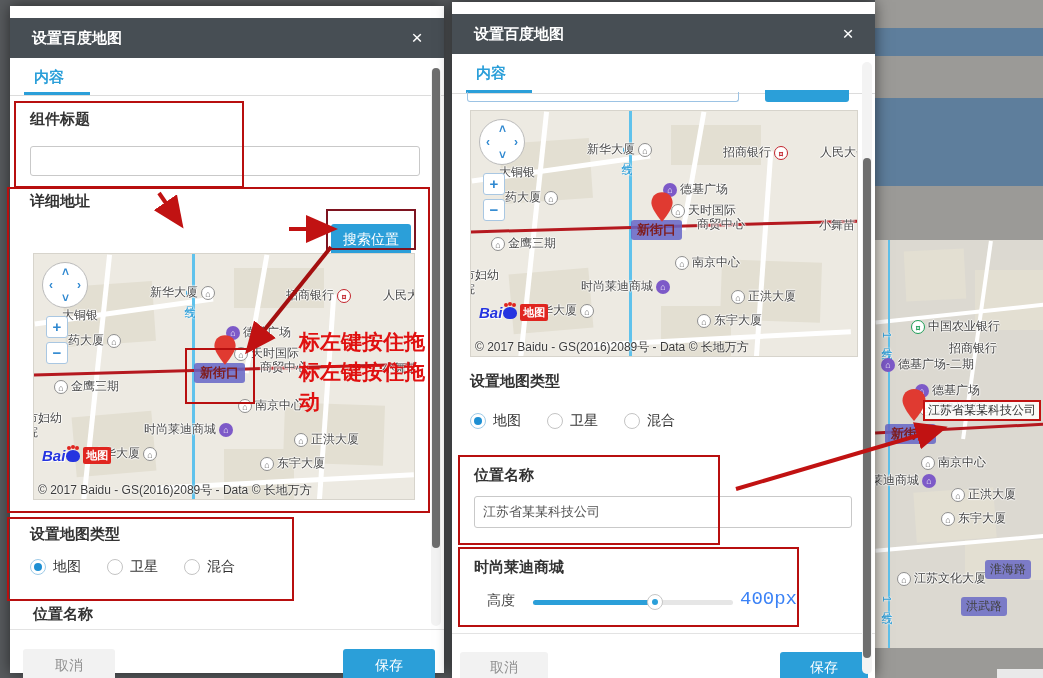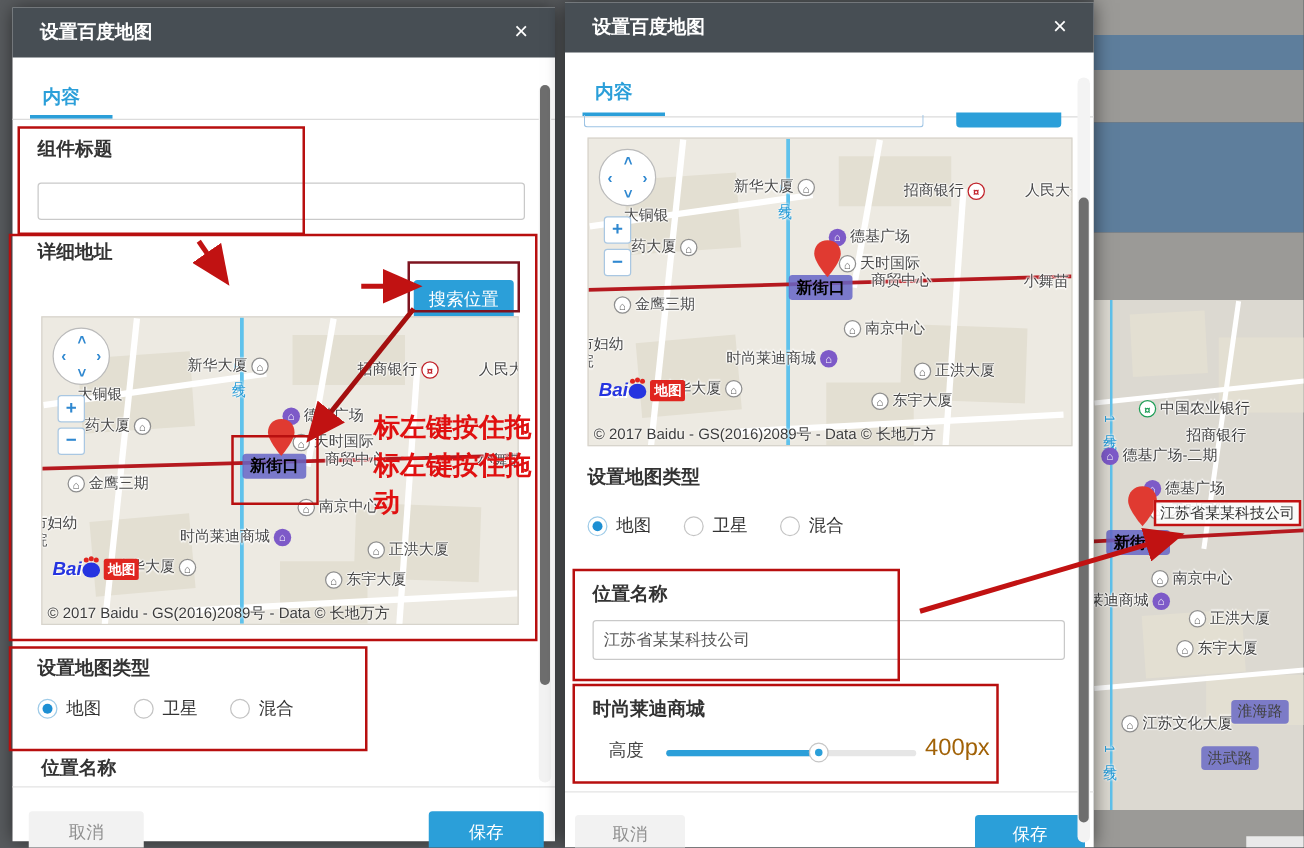--- a/index.html
+++ b/index.html
@@ -3,21 +3,21 @@
 <meta charset="utf-8">
 <style>
   html,body{margin:0;padding:0}
   body{width:1043px;height:678px;overflow:hidden;position:relative;background:#585b5e;
        font-family:"Liberation Sans","DejaVu Sans",sans-serif;}
   :root{--accent:#2b9fd9;--annotation:#b80f0f;--redtext:#e01010;--header:#474e54;
         --metroblue:#5fc2ec;--metrored:#b5191f;--badge:#6e6ec6;}
 
   
   .dialog{position:absolute;background:#fff;box-shadow:0 0 14px rgba(0,0,0,.55);}
-  .dlg-header{position:absolute;left:0;top:0;right:0;height:40px;background:var(--header);
+  .dlg-header{position:absolute;left:0;top:12px;right:0;height:40px;background:var(--header);
               color:#fff;font-size:15px;font-weight:bold;line-height:40px;padding-left:22px;box-sizing:border-box;}
   .close-x{position:absolute;right:16px;top:9px;width:22px;height:22px;line-height:22px;text-align:center;
            color:#fff;font-size:19px;font-weight:normal;cursor:pointer;}
   .tab{position:absolute;font-size:15px;font-weight:bold;color:var(--accent);}
   .tab-underline{position:absolute;height:3px;background:var(--accent);}
   .tab-line{position:absolute;height:1px;background:#dcdcdc;left:0;right:0;}
   .sec-label{position:absolute;font-size:15px;font-weight:bold;color:#333;}
   .txt-input{position:absolute;border:1px solid #c9c9c9;border-radius:3px;background:#fff;
              font-size:13px;color:#555;padding:0 8px;box-sizing:border-box;font-family:inherit;outline:none;}
   .btn{position:absolute;border:none;border-radius:3px;font-size:14px;font-family:inherit;cursor:pointer;margin-top:12px;}
@@ -44,21 +44,21 @@
   .mlabel{position:absolute;display:flex;align-items:center;gap:3px;font-size:12px;color:#4a4a4a;white-space:nowrap;
           text-shadow:1px 0 1px #fff,-1px 0 1px #fff,0 1px 1px #fff,0 -1px 1px #fff;}
   .mlabel.icon-right{flex-direction:row-reverse;}
   .micon{width:14px;height:14px;border-radius:50%;font-size:9px;line-height:14px;text-align:center;display:inline-block;
          background:#fff;border:1px solid #8f8f8f;color:#555;box-sizing:border-box;text-shadow:none;flex:0 0 auto;}
   .micon:empty{display:none;}
   .shop .micon{background:#7d5ac8;border:none;color:#fff;}
   .bank-cmb .micon{background:#fff;border:1px solid #c2242c;color:#c2242c;font-weight:bold;}
   .bank-abc .micon{background:#fff;border:1px solid #1e9e57;color:#1e9e57;font-weight:bold;}
   .mlabel.badge{background:rgba(106,106,198,.85);color:#fff;padding:1px 5px;border-radius:3px;font-size:12px;text-shadow:none;}
-  .station-badge{position:absolute;background:rgba(101,101,199,.85);color:#000000;font-size:13px;font-weight:bold;
+  .station-badge{position:absolute;background:rgba(101,101,199,.85);color:#7f1d1d;font-size:13px;font-weight:bold;
                  padding:1px 6px;border-radius:3px;}
   .pin{position:absolute;}
   .navring{position:absolute;width:46px;height:46px;border-radius:50%;background:#fff;border:1px solid #bbb;box-sizing:border-box;}
   .navring span{position:absolute;color:#2f88d0;font-size:12px;font-weight:bold;}
   .zoombtn{position:absolute;width:22px;height:22px;background:#fff;border:1px solid #a9c7e2;border-radius:3px;
            color:#2f88d0;font-size:15px;font-weight:bold;text-align:center;line-height:20px;box-sizing:border-box;cursor:pointer;}
   .bailogo{position:absolute;display:flex;align-items:center;gap:1px;}
   .logo-bai{color:#2534e0;font-weight:bold;font-size:15px;font-style:italic;text-shadow:1px 1px 0 #fff;}
   .logo-paw{width:14px;height:12px;border-radius:50% 50% 45% 45%;background:#2534e0;position:relative;}
   .logo-paw::before{content:"";position:absolute;top:-4px;left:1px;width:4px;height:4px;border-radius:50%;background:#e0251f;
@@ -78,21 +78,21 @@
   .bgmap .mlabel{color:#424242;}
   .company-box{position:absolute;background:rgba(255,255,255,.85);border:2px solid #c11212;color:#333;
                font-size:12px;padding:0 3px;line-height:17px;white-space:nowrap;}
 
   
   .slider-track{position:absolute;height:5px;border-radius:3px;background:#e6e6e6;cursor:pointer;}
   .slider-fill{position:absolute;left:0;top:0;height:5px;border-radius:3px;background:var(--accent);}
   .slider-knob{position:absolute;width:16px;height:16px;border-radius:50%;background:#fff;border:1px solid #c6c6c6;
                box-sizing:border-box;cursor:pointer;}
   .slider-knob::after{content:"";position:absolute;left:4px;top:4px;width:6px;height:6px;border-radius:50%;background:var(--accent);}
-  .slider-val{position:absolute;font-size:19px;color:#a16207;}
+  .slider-val{position:absolute;font-size:19px;color:#3b82f6;font-family:Liberation Mono, monospace;}
 </style>
 </head>
 <body>
 
 <div class="bgband" style="top:0;height:28px;background:#9b9a97;"></div>
 <div class="bgband" style="top:28px;height:28px;background:#5e7e9c;"></div>
 <div class="bgband" style="top:56px;height:42px;background:#9b9a97;"></div>
 <div class="bgband" style="top:98px;height:88px;background:#5e7e9c;"></div>
 <div class="bgband" style="top:186px;height:54px;background:#9b9a97;"></div>
 <div class="bgband" style="top:648px;height:30px;background:#9b9a97;"></div>

